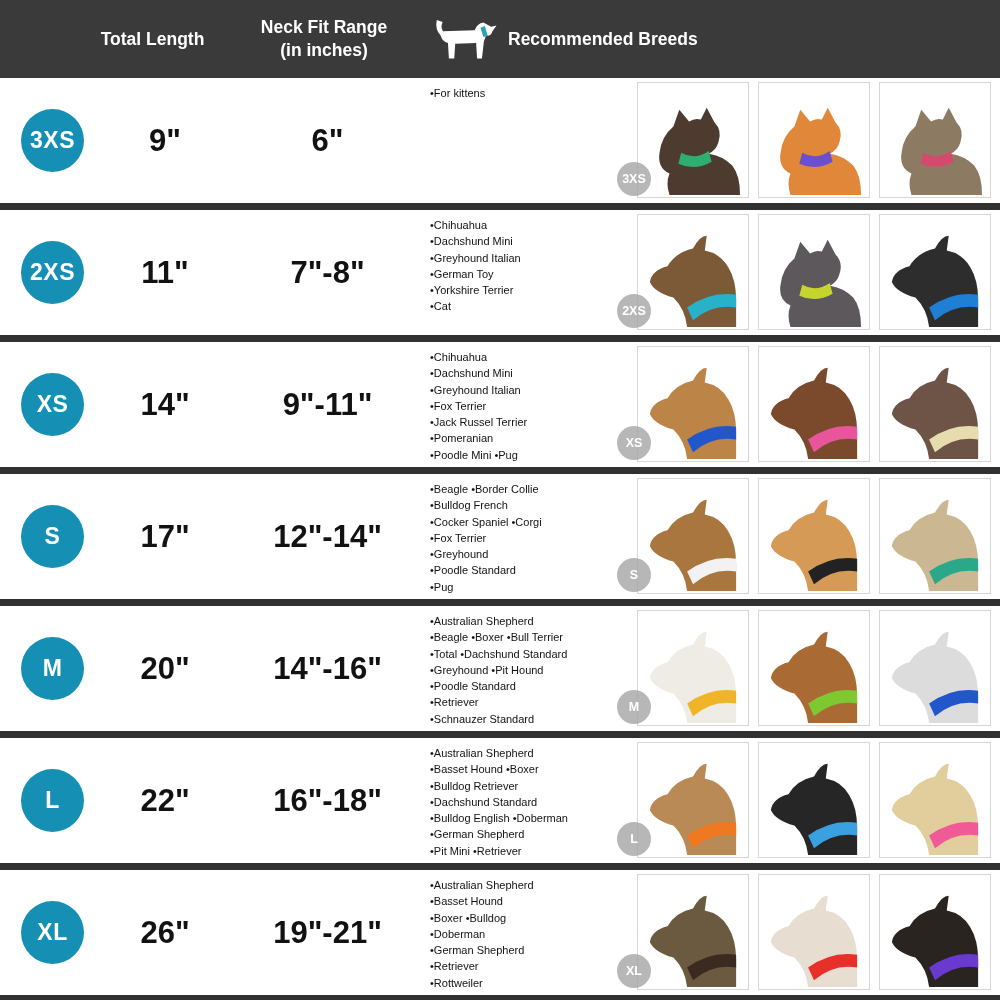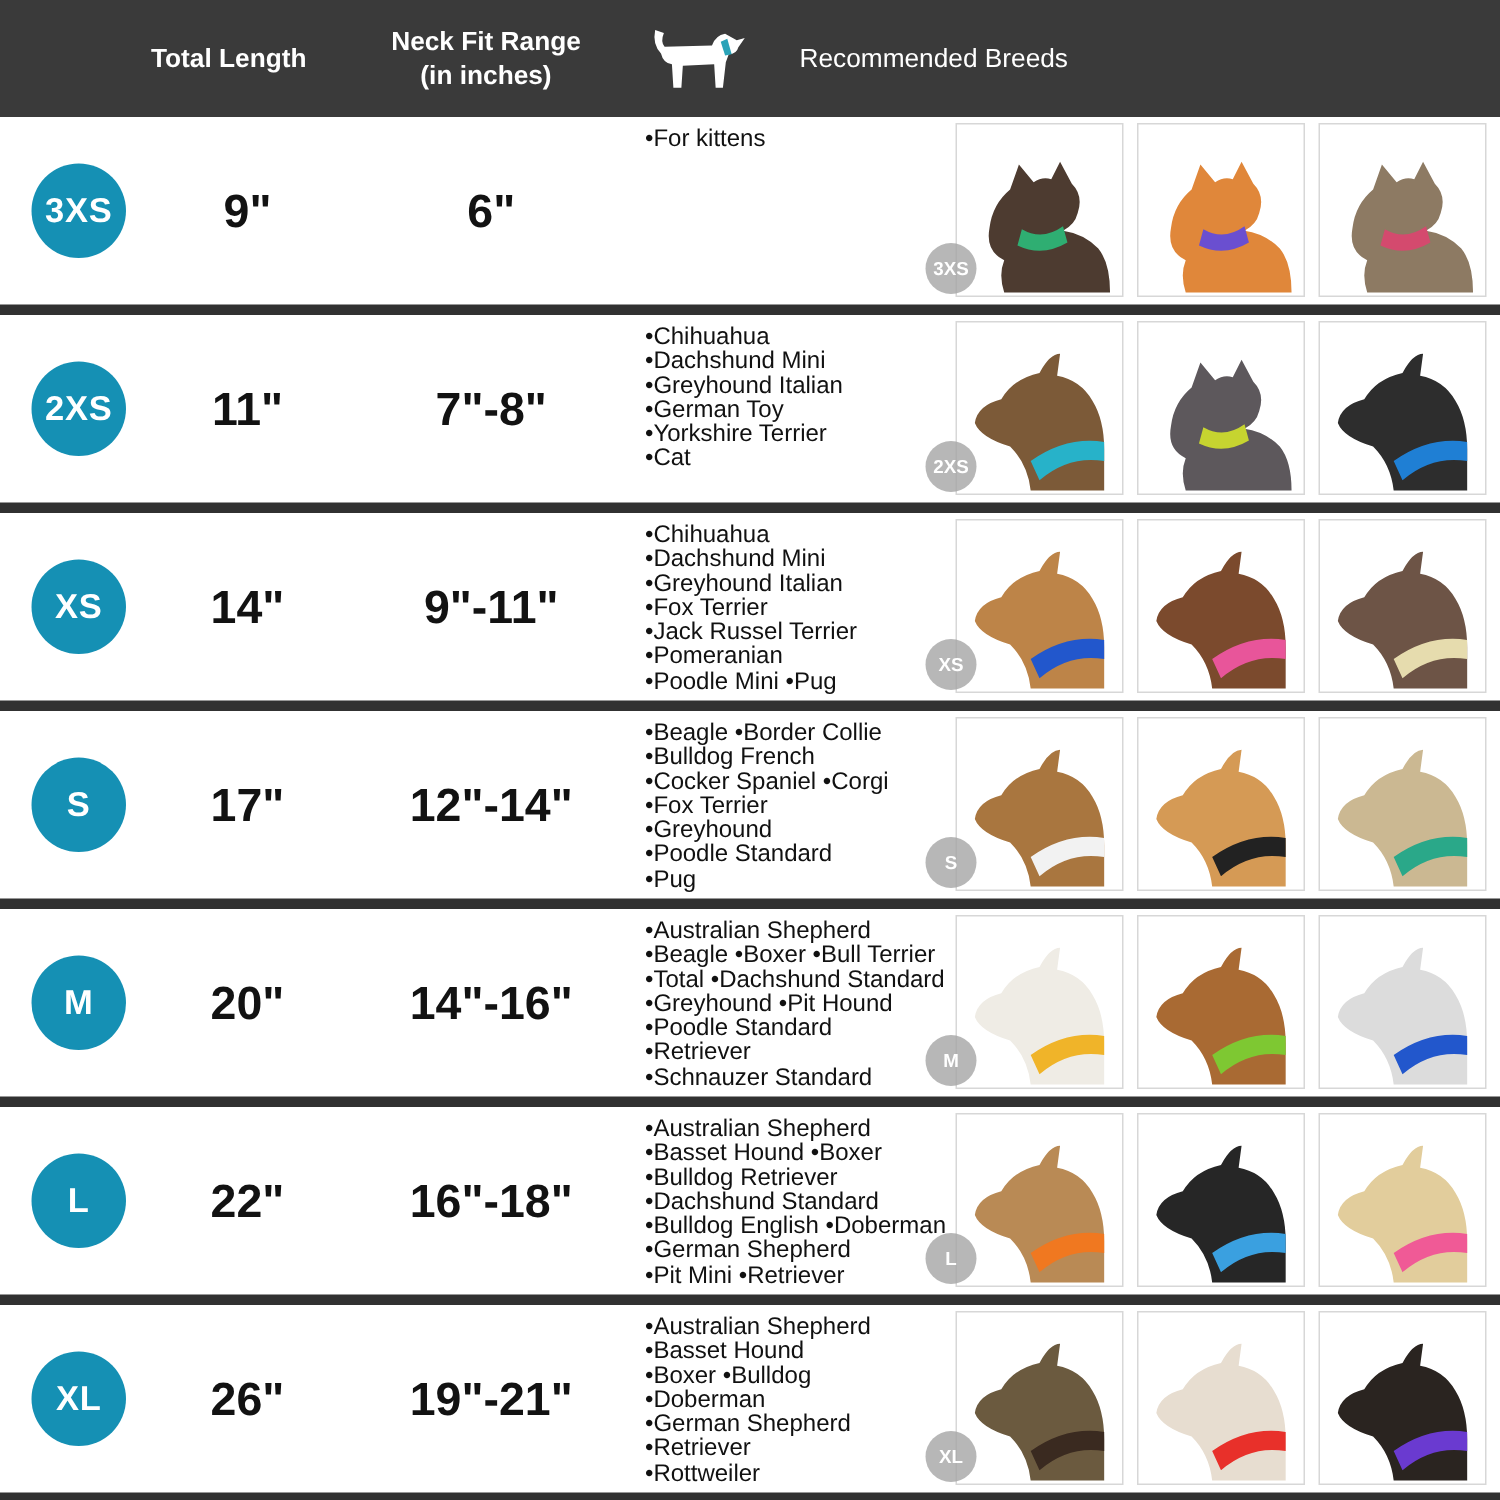--- a/index.html
+++ b/index.html
@@ -7,32 +7,32 @@
     width:1000px;height:1000px;overflow:hidden;background:#ffffff;
     font-family:"Liberation Sans", sans-serif;-webkit-font-smoothing:antialiased;
   }
   
   .header{height:78px;position:relative;color:#fff;background:var(--header_bg)}
   .h-col{position:absolute;top:50%;transform:translateY(-50%);text-align:center;
          font-weight:bold;font-size:17.5px;line-height:1.3}
   .h-len{left:55px;width:195px}
   .h-neck{left:233px;width:182px}
   .h-dogicon{position:absolute;left:429px;top:15px;width:68px;height:48px}
-  .h-breeds{position:absolute;left:533px;top:50%;transform:translateY(-50%);
-            font-weight:normal;font-size:17.5px}
+  .h-breeds{position:absolute;left:508px;top:50%;transform:translateY(-50%);
+            font-weight:bold;font-size:17.5px}
   
   .row{height:125px;display:grid;grid-template-columns:105px 120px 205px 200px 1fr;background:#fff}
   .sep{height:7px;background:var(--separator)}
   .cell-badge{display:flex;align-items:center;justify-content:center}
   .badge{width:63px;height:63px;border-radius:50%;background:var(--badge);
          color:#fff;font-weight:bold;font-size:23px;letter-spacing:.5px;
          display:flex;align-items:center;justify-content:center}
   .cell-num{display:flex;align-items:center;justify-content:center;
             font-size:31px;font-weight:bold;color:#121212}
-  .cell-breeds{padding-top:7px;font-size:16px;line-height:16.3px;color:#111}
+  .cell-breeds{padding-top:7px;font-size:11px;line-height:16.3px;color:#111}
   .breed-line{white-space:nowrap}
   .cell-photos{position:relative;padding:4px 0 0 7px}
   .photos-strip{display:flex;gap:9px}
   .photo{width:112px;height:116px;border:1px solid #d7d7d7;background:#fff;
          box-sizing:border-box;display:flex;align-items:flex-end;justify-content:center;overflow:hidden}
   .photo svg{width:98px;height:102px;display:block}
   .watermark{position:absolute;left:-13px;bottom:7px;width:34px;height:34px;border-radius:50%;
              background:var(--watermark);color:#fff;font-weight:bold;font-size:12.5px;
              display:flex;align-items:center;justify-content:center;z-index:2}
 </style>

